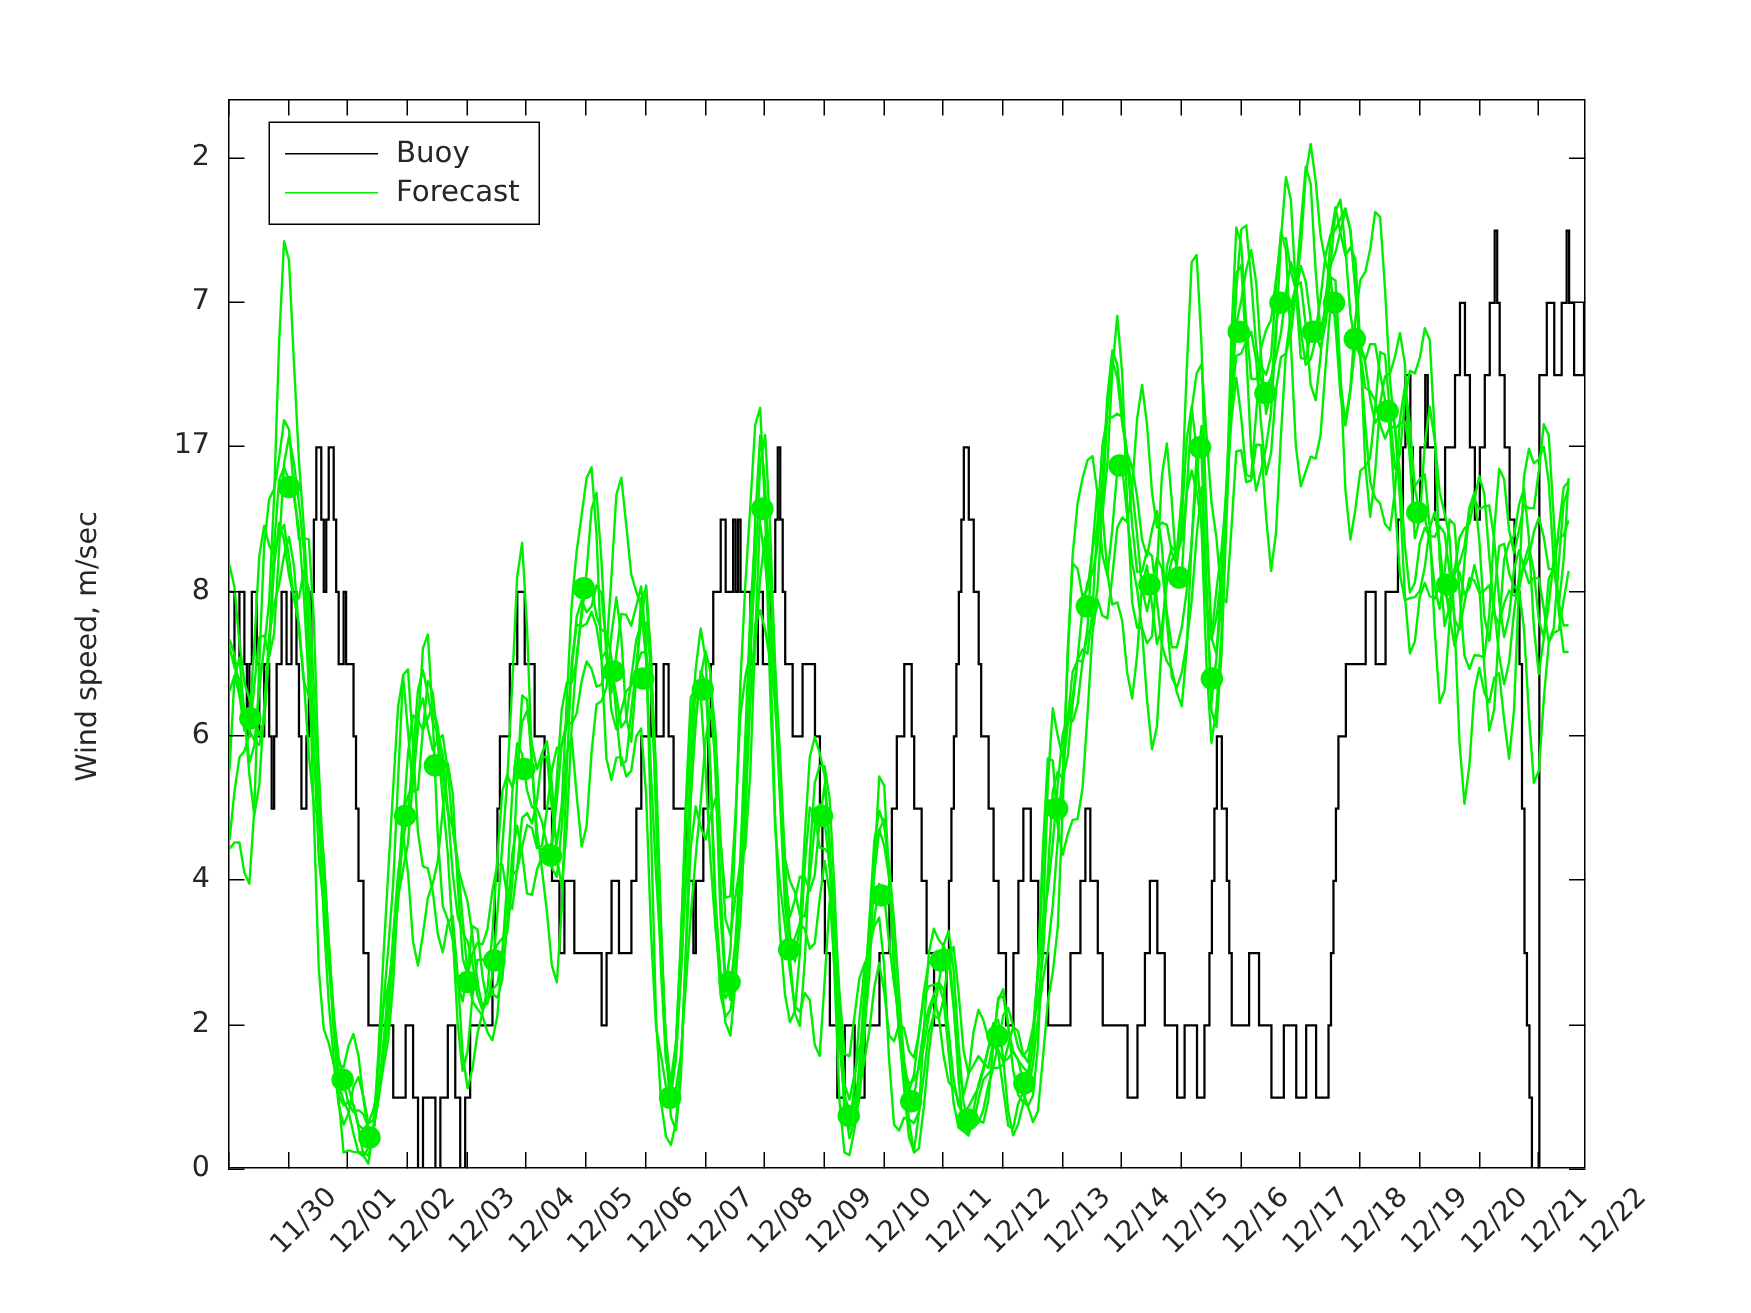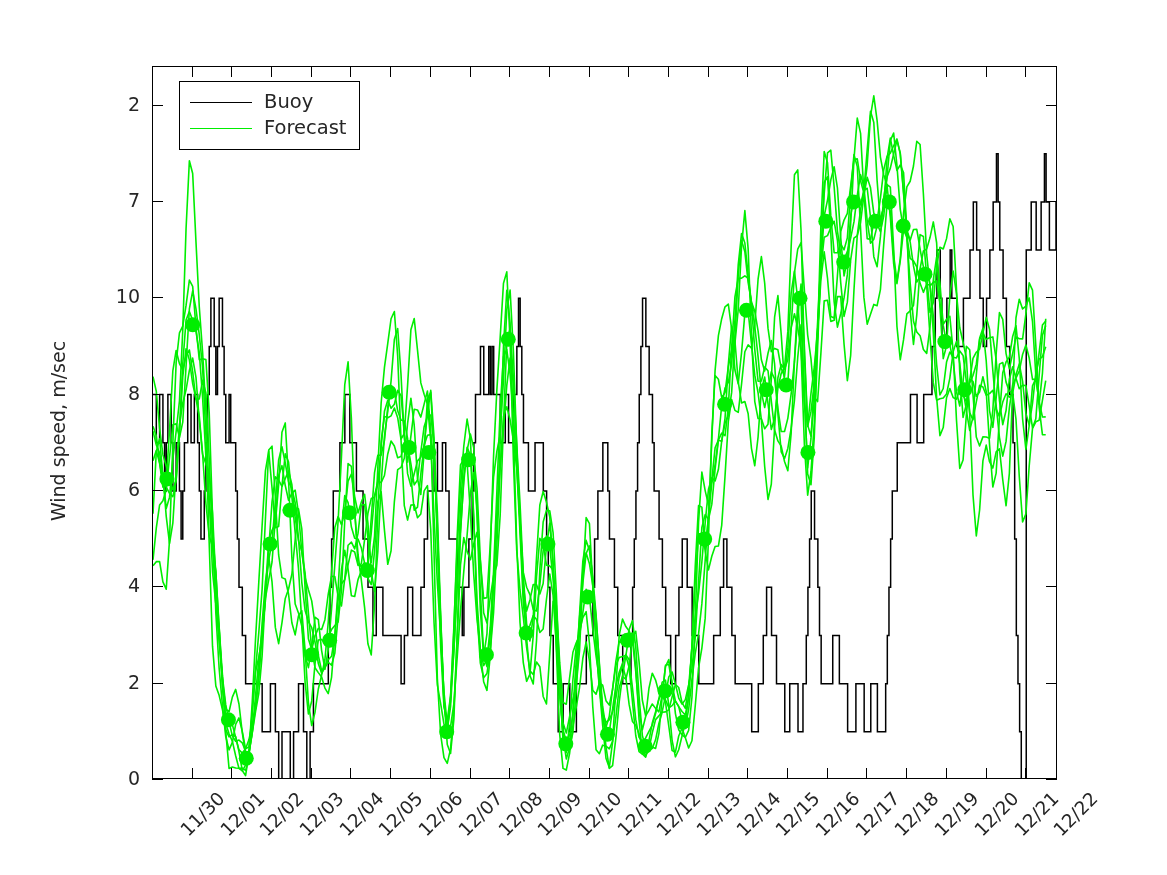--- a/index.html
+++ b/index.html
@@ -150,21 +150,21 @@
 
 
   <div id="ylabel">Wind speed, m/sec</div>
 
   <div id="ytick-labels">
       <div class="ytick-label" style="top: 769px;">0</div>
       <div class="ytick-label" style="top: 672.649px;">2</div>
       <div class="ytick-label" style="top: 576.297px;">4</div>
       <div class="ytick-label" style="top: 479.946px;">6</div>
       <div class="ytick-label" style="top: 383.595px;">8</div>
-      <div class="ytick-label" style="top: 287.243px;">10</div>
+      <div class="ytick-label" style="top: 287.243px;">17</div>
       <div class="ytick-label" style="top: 190.892px;">7</div>
       <div class="ytick-label" style="top: 94.5405px;">2</div>
     </div>
 
   <div id="plot-area">
     <svg id="plot-svg" viewBox="0 0 905 713" preserveAspectRatio="none">
       <g id="buoy-group">
           <path d="M0.00,327.59L1.65,327.59L1.65,327.59L3.31,327.59L3.31,375.77L4.96,375.77L4.96,375.77L6.62,375.77L6.62,327.59L8.27,327.59L8.27,327.59L9.92,327.59L9.92,375.77L11.58,375.77L11.58,423.95L13.23,423.95L13.23,375.77L14.88,375.77L14.88,327.59L16.54,327.59L16.54,327.59L18.19,327.59L18.19,375.77L19.85,375.77L19.85,423.95L21.50,423.95L21.50,423.95L23.15,423.95L23.15,375.77L24.81,375.77L24.81,375.77L26.46,375.77L26.46,423.95L28.12,423.95L28.12,472.12L29.77,472.12L29.77,423.95L31.42,423.95L31.42,375.77L33.08,375.77L33.08,375.77L34.73,375.77L34.73,327.59L36.39,327.59L36.39,327.59L38.04,327.59L38.04,375.77L39.69,375.77L39.69,375.77L41.35,375.77L41.35,327.59L43.00,327.59L43.00,327.59L44.65,327.59L44.65,375.77L46.31,375.77L46.31,423.95L47.96,423.95L47.96,472.12L49.62,472.12L49.62,472.12L51.27,472.12L51.27,423.95L52.92,423.95L52.92,375.77L54.58,375.77L54.58,327.59L56.23,327.59L56.23,279.42L57.89,279.42L57.89,231.24L59.54,231.24L59.54,231.24L61.19,231.24L61.19,279.42L62.85,279.42L62.85,327.59L64.50,327.59L64.50,279.42L66.15,279.42L66.15,231.24L67.81,231.24L67.81,231.24L69.46,231.24L69.46,279.42L71.12,279.42L71.12,327.59L72.77,327.59L72.77,375.77L74.42,375.77L74.42,375.77L76.08,375.77L76.08,327.59L77.73,327.59L77.73,375.77L79.39,375.77L79.39,375.77L81.04,375.77L81.04,375.77L82.69,375.77L82.69,423.95L84.35,423.95L84.35,472.12L86.00,472.12L86.00,520.30L87.66,520.30L87.66,520.30L89.31,520.30L89.31,568.47L90.96,568.47L90.96,568.47L92.62,568.47L92.62,616.65L94.27,616.65L94.27,616.65L95.92,616.65L95.92,616.65L97.58,616.65L97.58,616.65L99.23,616.65L99.23,616.65L100.89,616.65L100.89,616.65L102.54,616.65L102.54,616.65L104.19,616.65L104.19,616.65L105.85,616.65L105.85,616.65L107.50,616.65L107.50,616.65L109.16,616.65L109.16,664.82L110.81,664.82L110.81,664.82L112.46,664.82L112.46,664.82L114.12,664.82L114.12,664.82L115.77,664.82L115.77,664.82L117.42,664.82L117.42,616.65L119.08,616.65L119.08,616.65L120.73,616.65L120.73,616.65L122.39,616.65L122.39,664.82L124.04,664.82L124.04,664.82L125.69,664.82L125.69,713.00L127.35,713.00L127.35,713.00L129.00,713.00L129.00,664.82L130.66,664.82L130.66,664.82L132.31,664.82L132.31,664.82L133.96,664.82L133.96,664.82L135.62,664.82L135.62,664.82L137.27,664.82L137.27,713.00L138.93,713.00L138.93,713.00L140.58,713.00L140.58,664.82L142.23,664.82L142.23,664.82L143.89,664.82L143.89,664.82L145.54,664.82L145.54,616.65L147.19,616.65L147.19,616.65L148.85,616.65L148.85,616.65L150.50,616.65L150.50,664.82L152.16,664.82L152.16,664.82L153.81,664.82L153.81,713.00L155.46,713.00L155.46,713.00L157.12,713.00L157.12,664.82L158.77,664.82L158.77,664.82L160.43,664.82L160.43,616.65L162.08,616.65L162.08,616.65L163.73,616.65L163.73,616.65L165.39,616.65L165.39,616.65L167.04,616.65L167.04,616.65L168.69,616.65L168.69,616.65L170.35,616.65L170.35,616.65L172.00,616.65L172.00,616.65L173.66,616.65L173.66,616.65L175.31,616.65L175.31,568.47L176.96,568.47L176.96,520.30L178.62,520.30L178.62,472.12L180.27,472.12L180.27,423.95L181.93,423.95L181.93,423.95L183.58,423.95L183.58,423.95L185.23,423.95L185.23,423.95L186.89,423.95L186.89,375.77L188.54,375.77L188.54,375.77L190.20,375.77L190.20,375.77L191.85,375.77L191.85,327.59L193.50,327.59L193.50,327.59L195.16,327.59L195.16,327.59L196.81,327.59L196.81,375.77L198.46,375.77L198.46,375.77L200.12,375.77L200.12,375.77L201.77,375.77L201.77,375.77L203.43,375.77L203.43,423.95L205.08,423.95L205.08,423.95L206.73,423.95L206.73,423.95L208.39,423.95L208.39,423.95L210.04,423.95L210.04,472.12L211.70,472.12L211.70,472.12L213.35,472.12L213.35,472.12L215.00,472.12L215.00,520.30L216.66,520.30L216.66,520.30L218.31,520.30L218.31,520.30L219.96,520.30L219.96,568.47L221.62,568.47L221.62,568.47L223.27,568.47L223.27,520.30L224.93,520.30L224.93,520.30L226.58,520.30L226.58,520.30L228.23,520.30L228.23,520.30L229.89,520.30L229.89,568.47L231.54,568.47L231.54,568.47L233.20,568.47L233.20,568.47L234.85,568.47L234.85,568.47L236.50,568.47L236.50,568.47L238.16,568.47L238.16,568.47L239.81,568.47L239.81,568.47L241.47,568.47L241.47,568.47L243.12,568.47L243.12,568.47L244.77,568.47L244.77,568.47L246.43,568.47L246.43,568.47L248.08,568.47L248.08,616.65L249.73,616.65L249.73,616.65L251.39,616.65L251.39,568.47L253.04,568.47L253.04,568.47L254.70,568.47L254.70,520.30L256.35,520.30L256.35,520.30L258.00,520.30L258.00,520.30L259.66,520.30L259.66,568.47L261.31,568.47L261.31,568.47L262.97,568.47L262.97,568.47L264.62,568.47L264.62,568.47L266.27,568.47L266.27,568.47L267.93,568.47L267.93,520.30L269.58,520.30L269.58,520.30L271.23,520.30L271.23,472.12L272.89,472.12L272.89,472.12L274.54,472.12L274.54,423.95L276.20,423.95L276.20,423.95L277.85,423.95L277.85,423.95L279.50,423.95L279.50,423.95L281.16,423.95L281.16,375.77L282.81,375.77L282.81,375.77L284.47,375.77L284.47,423.95L286.12,423.95L286.12,423.95L287.77,423.95L287.77,423.95L289.43,423.95L289.43,375.77L291.08,375.77L291.08,375.77L292.74,375.77L292.74,423.95L294.39,423.95L294.39,423.95L296.04,423.95L296.04,472.12L297.70,472.12L297.70,472.12L299.35,472.12L299.35,472.12L301.00,472.12L301.00,472.12L302.66,472.12L302.66,472.12L304.31,472.12L304.31,520.30L305.97,520.30L305.97,520.30L307.62,520.30L307.62,520.30L309.27,520.30L309.27,568.47L310.93,568.47L310.93,520.30L312.58,520.30L312.58,520.30L314.24,520.30L314.24,520.30L315.89,520.30L315.89,472.12L317.54,472.12L317.54,472.12L319.20,472.12L319.20,423.95L320.85,423.95L320.85,375.77L322.50,375.77L322.50,327.59L324.16,327.59L324.16,327.59L325.81,327.59L325.81,327.59L327.47,327.59L327.47,279.42L329.12,279.42L329.12,279.42L330.77,279.42L330.77,327.59L332.43,327.59L332.43,327.59L334.08,327.59L334.08,327.59L335.74,327.59L335.74,279.42L337.39,279.42L337.39,327.59L339.04,327.59L339.04,279.42L340.70,279.42L340.70,327.59L342.35,327.59L342.35,327.59L344.01,327.59L344.01,327.59L345.66,327.59L345.66,327.59L347.31,327.59L347.31,375.77L348.97,375.77L348.97,375.77L350.62,375.77L350.62,375.77L352.27,375.77L352.27,327.59L353.93,327.59L353.93,327.59L355.58,327.59L355.58,375.77L357.24,375.77L357.24,375.77L358.89,375.77L358.89,375.77L360.54,375.77L360.54,327.59L362.20,327.59L362.20,327.59L363.85,327.59L363.85,279.42L365.51,279.42L365.51,231.24L367.16,231.24L367.16,279.42L368.81,279.42L368.81,327.59L370.47,327.59L370.47,375.77L372.12,375.77L372.12,375.77L373.77,375.77L373.77,375.77L375.43,375.77L375.43,423.95L377.08,423.95L377.08,423.95L378.74,423.95L378.74,423.95L380.39,423.95L380.39,423.95L382.04,423.95L382.04,375.77L383.70,375.77L383.70,375.77L385.35,375.77L385.35,375.77L387.01,375.77L387.01,375.77L388.66,375.77L388.66,375.77L390.31,375.77L390.31,423.95L391.97,423.95L391.97,423.95L393.62,423.95L393.62,472.12L395.28,472.12L395.28,520.30L396.93,520.30L396.93,568.47L398.58,568.47L398.58,568.47L400.24,568.47L400.24,616.65L401.89,616.65L401.89,616.65L403.54,616.65L403.54,616.65L405.20,616.65L405.20,664.82L406.85,664.82L406.85,664.82L408.51,664.82L408.51,664.82L410.16,664.82L410.16,616.65L411.81,616.65L411.81,616.65L413.47,616.65L413.47,616.65L415.12,616.65L415.12,616.65L416.78,616.65L416.78,664.82L418.43,664.82L418.43,664.82L420.08,664.82L420.08,664.82L421.74,664.82L421.74,664.82L423.39,664.82L423.39,616.65L425.05,616.65L425.05,616.65L426.70,616.65L426.70,616.65L428.35,616.65L428.35,616.65L430.01,616.65L430.01,616.65L431.66,616.65L431.66,616.65L433.31,616.65L433.31,568.47L434.97,568.47L434.97,568.47L436.62,568.47L436.62,568.47L438.28,568.47L438.28,568.47L439.93,568.47L439.93,520.30L441.58,520.30L441.58,472.12L443.24,472.12L443.24,472.12L444.89,472.12L444.89,423.95L446.55,423.95L446.55,423.95L448.20,423.95L448.20,423.95L449.85,423.95L449.85,375.77L451.51,375.77L451.51,375.77L453.16,375.77L453.16,375.77L454.81,375.77L454.81,423.95L456.47,423.95L456.47,472.12L458.12,472.12L458.12,472.12L459.78,472.12L459.78,472.12L461.43,472.12L461.43,520.30L463.08,520.30L463.08,520.30L464.74,520.30L464.74,568.47L466.39,568.47L466.39,568.47L468.05,568.47L468.05,568.47L469.70,568.47L469.70,616.65L471.35,616.65L471.35,616.65L473.01,616.65L473.01,616.65L474.66,616.65L474.66,616.65L476.32,616.65L476.32,616.65L477.97,616.65L477.97,568.47L479.62,568.47L479.62,520.30L481.28,520.30L481.28,472.12L482.93,472.12L482.93,423.95L484.58,423.95L484.58,375.77L486.24,375.77L486.24,327.59L487.89,327.59L487.89,279.42L489.55,279.42L489.55,231.24L491.20,231.24L491.20,231.24L492.85,231.24L492.85,279.42L494.51,279.42L494.51,279.42L496.16,279.42L496.16,327.59L497.82,327.59L497.82,327.59L499.47,327.59L499.47,375.77L501.12,375.77L501.12,423.95L502.78,423.95L502.78,423.95L504.43,423.95L504.43,423.95L506.08,423.95L506.08,472.12L507.74,472.12L507.74,472.12L509.39,472.12L509.39,520.30L511.05,520.30L511.05,520.30L512.70,520.30L512.70,568.47L514.35,568.47L514.35,568.47L516.01,568.47L516.01,568.47L517.66,568.47L517.66,616.65L519.32,616.65L519.32,616.65L520.97,616.65L520.97,616.65L522.62,616.65L522.62,568.47L524.28,568.47L524.28,568.47L525.93,568.47L525.93,520.30L527.59,520.30L527.59,520.30L529.24,520.30L529.24,472.12L530.89,472.12L530.89,472.12L532.55,472.12L532.55,472.12L534.20,472.12L534.20,520.30L535.85,520.30L535.85,520.30L537.51,520.30L537.51,520.30L539.16,520.30L539.16,568.47L540.82,568.47L540.82,568.47L542.47,568.47L542.47,568.47L544.12,568.47L544.12,568.47L545.78,568.47L545.78,616.65L547.43,616.65L547.43,616.65L549.09,616.65L549.09,616.65L550.74,616.65L550.74,616.65L552.39,616.65L552.39,616.65L554.05,616.65L554.05,616.65L555.70,616.65L555.70,616.65L557.35,616.65L557.35,616.65L559.01,616.65L559.01,616.65L560.66,616.65L560.66,568.47L562.32,568.47L562.32,568.47L563.97,568.47L563.97,568.47L565.62,568.47L565.62,568.47L567.28,568.47L567.28,520.30L568.93,520.30L568.93,520.30L570.59,520.30L570.59,472.12L572.24,472.12L572.24,472.12L573.89,472.12L573.89,520.30L575.55,520.30L575.55,520.30L577.20,520.30L577.20,520.30L578.86,520.30L578.86,568.47L580.51,568.47L580.51,568.47L582.16,568.47L582.16,616.65L583.82,616.65L583.82,616.65L585.47,616.65L585.47,616.65L587.12,616.65L587.12,616.65L588.78,616.65L588.78,616.65L590.43,616.65L590.43,616.65L592.09,616.65L592.09,616.65L593.74,616.65L593.74,616.65L595.39,616.65L595.39,616.65L597.05,616.65L597.05,616.65L598.70,616.65L598.70,664.82L600.36,664.82L600.36,664.82L602.01,664.82L602.01,664.82L603.66,664.82L603.66,664.82L605.32,664.82L605.32,616.65L606.97,616.65L606.97,616.65L608.62,616.65L608.62,616.65L610.28,616.65L610.28,568.47L611.93,568.47L611.93,568.47L613.59,568.47L613.59,520.30L615.24,520.30L615.24,520.30L616.89,520.30L616.89,520.30L618.55,520.30L618.55,568.47L620.20,568.47L620.20,568.47L621.86,568.47L621.86,568.47L623.51,568.47L623.51,616.65L625.16,616.65L625.16,616.65L626.82,616.65L626.82,616.65L628.47,616.65L628.47,616.65L630.13,616.65L630.13,616.65L631.78,616.65L631.78,664.82L633.43,664.82L633.43,664.82L635.09,664.82L635.09,664.82L636.74,664.82L636.74,616.65L638.39,616.65L638.39,616.65L640.05,616.65L640.05,616.65L641.70,616.65L641.70,616.65L643.36,616.65L643.36,616.65L645.01,616.65L645.01,664.82L646.66,664.82L646.66,664.82L648.32,664.82L648.32,664.82L649.97,664.82L649.97,616.65L651.63,616.65L651.63,616.65L653.28,616.65L653.28,568.47L654.93,568.47L654.93,520.30L656.59,520.30L656.59,472.12L658.24,472.12L658.24,423.95L659.89,423.95L659.89,423.95L661.55,423.95L661.55,472.12L663.20,472.12L663.20,472.12L664.86,472.12L664.86,520.30L666.51,520.30L666.51,568.47L668.16,568.47L668.16,616.65L669.82,616.65L669.82,616.65L671.47,616.65L671.47,616.65L673.13,616.65L673.13,616.65L674.78,616.65L674.78,616.65L676.43,616.65L676.43,616.65L678.09,616.65L678.09,616.65L679.74,616.65L679.74,568.47L681.40,568.47L681.40,568.47L683.05,568.47L683.05,568.47L684.70,568.47L684.70,568.47L686.36,568.47L686.36,616.65L688.01,616.65L688.01,616.65L689.66,616.65L689.66,616.65L691.32,616.65L691.32,616.65L692.97,616.65L692.97,616.65L694.63,616.65L694.63,664.82L696.28,664.82L696.28,664.82L697.93,664.82L697.93,664.82L699.59,664.82L699.59,664.82L701.24,664.82L701.24,664.82L702.90,664.82L702.90,616.65L704.55,616.65L704.55,616.65L706.20,616.65L706.20,616.65L707.86,616.65L707.86,616.65L709.51,616.65L709.51,616.65L711.16,616.65L711.16,664.82L712.82,664.82L712.82,664.82L714.47,664.82L714.47,664.82L716.13,664.82L716.13,664.82L717.78,664.82L717.78,616.65L719.43,616.65L719.43,616.65L721.09,616.65L721.09,616.65L722.74,616.65L722.74,616.65L724.40,616.65L724.40,664.82L726.05,664.82L726.05,664.82L727.70,664.82L727.70,664.82L729.36,664.82L729.36,664.82L731.01,664.82L731.01,664.82L732.67,664.82L732.67,616.65L734.32,616.65L734.32,568.47L735.97,568.47L735.97,520.30L737.63,520.30L737.63,472.12L739.28,472.12L739.28,423.95L740.93,423.95L740.93,423.95L742.59,423.95L742.59,423.95L744.24,423.95L744.24,375.77L745.90,375.77L745.90,375.77L747.55,375.77L747.55,375.77L749.20,375.77L749.20,375.77L750.86,375.77L750.86,375.77L752.51,375.77L752.51,375.77L754.17,375.77L754.17,375.77L755.82,375.77L755.82,375.77L757.47,375.77L757.47,327.59L759.13,327.59L759.13,327.59L760.78,327.59L760.78,327.59L762.43,327.59L762.43,327.59L764.09,327.59L764.09,375.77L765.74,375.77L765.74,375.77L767.40,375.77L767.40,375.77L769.05,375.77L769.05,375.77L770.70,375.77L770.70,327.59L772.36,327.59L772.36,327.59L774.01,327.59L774.01,327.59L775.67,327.59L775.67,327.59L777.32,327.59L777.32,327.59L778.97,327.59L778.97,279.42L780.63,279.42L780.63,279.42L782.28,279.42L782.28,231.24L783.94,231.24L783.94,183.07L785.59,183.07L785.59,183.07L787.24,183.07L787.24,231.24L788.90,231.24L788.90,279.42L790.55,279.42L790.55,279.42L792.20,279.42L792.20,279.42L793.86,279.42L793.86,231.24L795.51,231.24L795.51,231.24L797.17,231.24L797.17,183.07L798.82,183.07L798.82,231.24L800.47,231.24L800.47,231.24L802.13,231.24L802.13,231.24L803.78,231.24L803.78,279.42L805.44,279.42L805.44,279.42L807.09,279.42L807.09,279.42L808.74,279.42L808.74,279.42L810.40,279.42L810.40,231.24L812.05,231.24L812.05,231.24L813.70,231.24L813.70,231.24L815.36,231.24L815.36,231.24L817.01,231.24L817.01,183.07L818.67,183.07L818.67,183.07L820.32,183.07L820.32,134.89L821.97,134.89L821.97,134.89L823.63,134.89L823.63,183.07L825.28,183.07L825.28,183.07L826.94,183.07L826.94,231.24L828.59,231.24L828.59,231.24L830.24,231.24L830.24,279.42L831.90,279.42L831.90,279.42L833.55,279.42L833.55,231.24L835.21,231.24L835.21,231.24L836.86,231.24L836.86,183.07L838.51,183.07L838.51,183.07L840.17,183.07L840.17,134.89L841.82,134.89L841.82,134.89L843.47,134.89L843.47,86.72L845.13,86.72L845.13,134.89L846.78,134.89L846.78,183.07L848.44,183.07L848.44,183.07L850.09,183.07L850.09,231.24L851.74,231.24L851.74,231.24L853.40,231.24L853.40,279.42L855.05,279.42L855.05,279.42L856.71,279.42L856.71,327.59L858.36,327.59L858.36,327.59L860.01,327.59L860.01,375.77L861.67,375.77L861.67,472.12L863.32,472.12L863.32,568.47L864.97,568.47L864.97,616.65L866.63,616.65L866.63,664.82L868.28,664.82L868.28,713.00L869.94,713.00L869.94,713.00L871.59,713.00L871.59,713.00L873.24,713.00L873.24,183.07L874.90,183.07L874.90,183.07L876.55,183.07L876.55,183.07L878.21,183.07L878.21,134.89L879.86,134.89L879.86,134.89L881.51,134.89L881.51,134.89L883.17,134.89L883.17,183.07L884.82,183.07L884.82,183.07L886.48,183.07L886.48,183.07L888.13,183.07L888.13,134.89L889.78,134.89L889.78,134.89L891.44,134.89L891.44,86.72L893.09,86.72L893.09,134.89L894.74,134.89L894.74,134.89L896.40,134.89L896.40,183.07L898.05,183.07L898.05,183.07L899.71,183.07L899.71,183.07L901.36,183.07L901.36,183.07L903.01,183.07L903.01,134.89L904.67,134.89L904.67,134.89L906.32,134.89L906.32,134.89L907.98,134.89L907.98,134.89L909.63,134.89L909.63,183.07L911.28,183.07L911.28,183.07L912.94,183.07L912.94,183.07L914.59,183.07L914.59,134.89L916.24,134.89L916.24,86.72L917.90,86.72L917.90,38.54L919.55,38.54L919.55,86.72L921.21,86.72L921.21,86.72L922.86,86.72L922.86,134.89L924.51,134.89L924.51,134.89L926.17,134.89L926.17,183.07L927.82,183.07L927.82,183.07L929.48,183.07L929.48,183.07L931.13,183.07L931.13,183.07L932.78,183.07L932.78,134.89L934.44,134.89L934.44,134.89L936.09,134.89L936.09,134.89L937.75,134.89L937.75,134.89L939.40,134.89L939.40,183.07L941.05,183.07L941.05,183.07L942.71,183.07L942.71,183.07L944.36,183.07L944.36,183.07L946.01,183.07L946.01,134.89L947.67,134.89L947.67,134.89L949.32,134.89L949.32,134.89L950.98,134.89L950.98,183.07L952.63,183.07L952.63,183.07L954.28,183.07L954.28,183.07L955.94,183.07L955.94,134.89L957.59,134.89L957.59,86.72L959.25,86.72L959.25,38.54L960.90,38.54L960.90,86.72L962.55,86.72L962.55,134.89L964.21,134.89L964.21,134.89L965.86,134.89L965.86,134.89L967.51,134.89L967.51,183.07L969.17,183.07L969.17,183.07L970.82,183.07L970.82,183.07L972.48,183.07L972.48,183.07L974.13,183.07L974.13,183.07L975.78,183.07L975.78,183.07L977.44,183.07L977.44,183.07L979.09,183.07L979.09,134.89L980.75,134.89L980.75,134.89L982.40,134.89L982.40,183.07L984.05,183.07L984.05,183.07L985.71,183.07L985.71,183.07L987.36,183.07L987.36,183.07L989.02,183.07L989.02,183.07L990.67,183.07L990.67,183.07L992.32,183.07L992.32,183.07L993.98,183.07L993.98,183.07L995.63,183.07L995.63,183.07L997.28,183.07L997.28,183.07L998.94,183.07L998.94,183.07L1000.59,183.07L1000.59,183.07L1002.25,183.07L1002.25,183.07L1003.90,183.07L1003.90,231.24L1005.55,231.24L1005.55,231.24L1007.21,231.24L1007.21,183.07L1008.86,183.07L1008.86,183.07L1010.52,183.07L1010.52,183.07L1012.17,183.07L1012.17,231.24L1013.82,231.24L1013.82,231.24L1015.48,231.24L1015.48,231.24L1017.13,231.24L1017.13,183.07L1018.78,183.07L1018.78,183.07L1020.44,183.07L1020.44,183.07L1022.09,183.07L1022.09,231.24L1023.75,231.24L1023.75,231.24L1025.40,231.24L1025.40,231.24L1027.05,231.24L1027.05,183.07L1028.71,183.07L1028.71,183.07L1030.36,183.07L1030.36,183.07L1032.02,183.07L1032.02,231.24L1033.67,231.24L1033.67,231.24L1035.32,231.24L1035.32,279.42L1036.98,279.42L1036.98,279.42L1038.63,279.42L1038.63,231.24L1040.29,231.24L1040.29,231.24L1041.94,231.24L1041.94,231.24L1043.59,231.24L1043.59,279.42L1045.25,279.42L1045.25,279.42L1046.90,279.42L1046.90,279.42L1048.55,279.42L1048.55,279.42L1050.21,279.42L1050.21,327.59L1051.86,327.59L1051.86,327.59L1053.52,327.59L1053.52,279.42L1055.17,279.42L1055.17,279.42L1056.82,279.42L1056.82,279.42L1058.48,279.42L1058.48,327.59L1060.13,327.59L1060.13,375.77L1061.79,375.77L1061.79,375.77L1063.44,375.77L1063.44,423.95L1065.09,423.95L1065.09,423.95L1066.75,423.95L1066.75,472.12L1068.40,472.12L1068.40,472.12L1070.05,472.12L1070.05,520.30L1071.71,520.30L1071.71,520.30L1073.36,520.30L1073.36,520.30L1075.02,520.30L1075.02,520.30L1076.67,520.30L1076.67,520.30L1078.32,520.30L1078.32,520.30L1079.98,520.30L1079.98,520.30L1081.63,520.30L1081.63,520.30L1083.29,520.30L1083.29,520.30L1084.94,520.30L1084.94,520.30L1086.59,520.30L1086.59,520.30L1088.25,520.30L1088.25,520.30L1089.90,520.30L1089.90,520.30L1091.56,520.30" fill="none" stroke="#000000" stroke-width="1.5"></path>
         </g>
       <g id="forecast-group">

